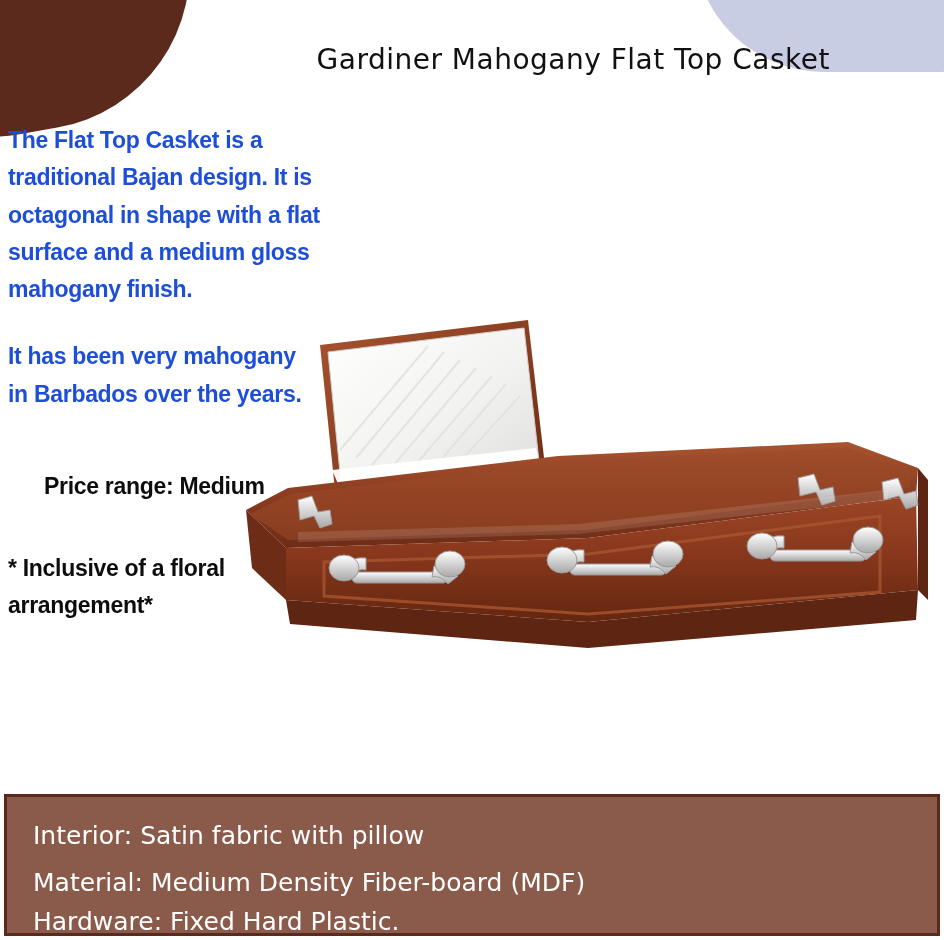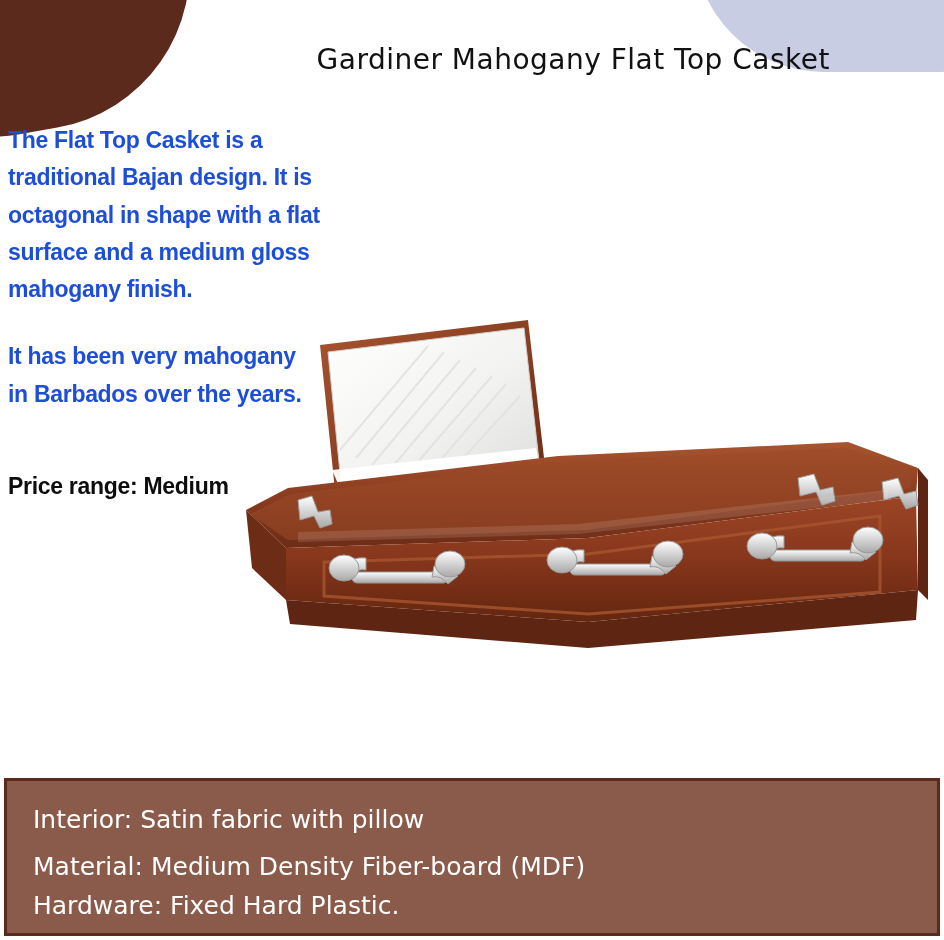--- a/index.html
+++ b/index.html
@@ -82,20 +82,21 @@
   }
   .para-gap {
     height: 30px;
   }
   .price-line {
     margin-top: 60px;
     font-size: 23px;
     font-weight: bold;
     color: #0d0d0d;
     letter-spacing: -0.3px;
+    margin-left: 36px;
   }
   .floral-line {
     margin-top: 50px;
     font-size: 23px;
     line-height: 1.6;
     font-weight: bold;
     color: #0d0d0d;
     letter-spacing: -0.3px;
   }
 
@@ -113,21 +114,21 @@
     width: 700px;
     height: 360px;
   }
 
   
   .bottom-banner {
     position: absolute;
     left: 4px;
     bottom: 4px;
     width: 936px;
-    height: 158px;
+    height: 142px;
     background: #8a5a4a;
     border: 3px solid #5b2a1c;
     box-sizing: border-box;
     z-index: 6;
     padding: 20px 0 0 26px;
   }
   .banner-line {
     color: #ffffff;
     font-size: 25px;
     line-height: 1.55;
@@ -144,20 +145,21 @@
 <div class="corner-brown2"></div>
 <div class="corner-lavender"></div>
 
 <div class="title">Gardiner Mahogany Flat Top Casket</div>
 
 <div class="left-col">
   <div class="body-text">The Flat Top Casket is a traditional  Bajan design. It is octagonal in shape with a flat surface and a medium gloss mahogany finish.</div>
   <div class="para-gap"></div>
   <div class="body-text">It has been very mahogany in Barbados over the years.</div>
   <div class="price-line">Price range: Medium</div>
+  <div class="floral-line">* Inclusive of a floral arrangement*</div>
 </div>
 
 <div class="casket-wrap">
   <svg class="casket-svg" viewBox="0 0 700 360" xmlns="http://www.w3.org/2000/svg">
     <defs>
       <linearGradient id="woodTop" x1="0" y1="0" x2="0" y2="1">
         <stop offset="0%" stop-color="#a8542f"></stop>
         <stop offset="50%" stop-color="#8b3c20"></stop>
         <stop offset="100%" stop-color="#6d2c16"></stop>
       </linearGradient>

